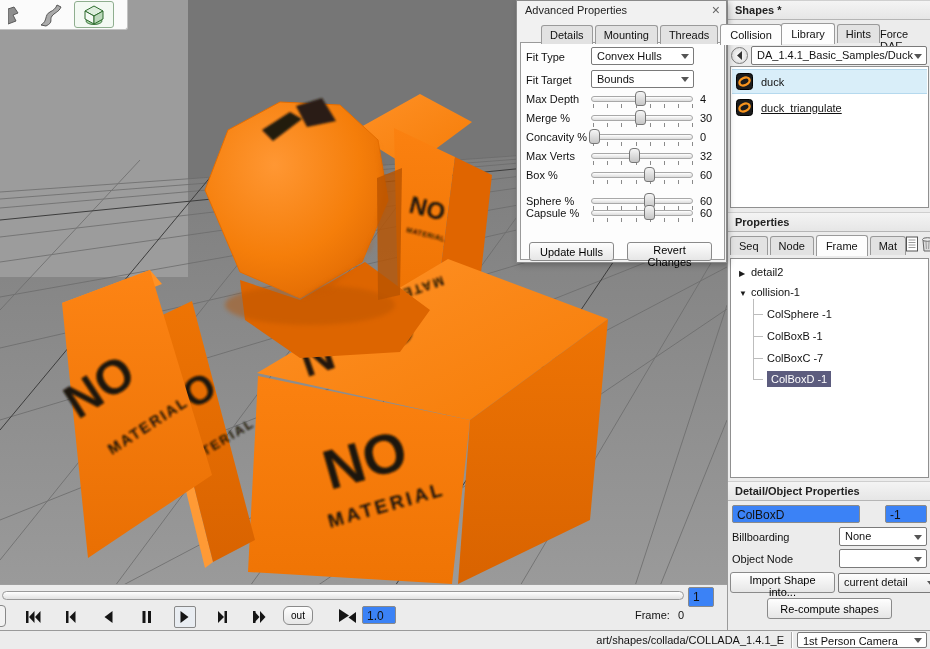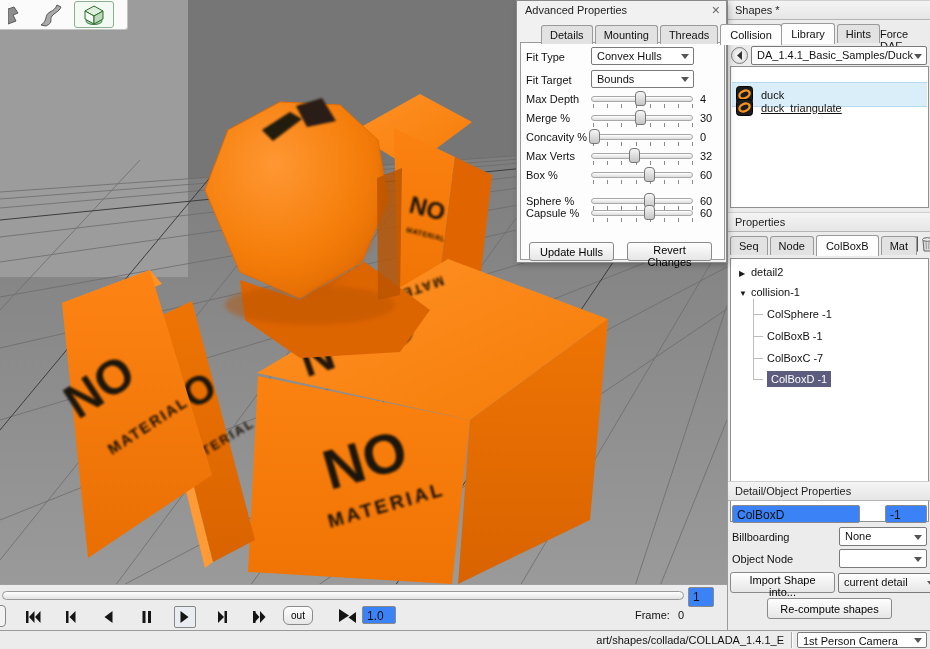--- a/index.html
+++ b/index.html
@@ -25,24 +25,24 @@
   .dd{position:absolute;background:#fff;border:1px solid #7a7a7a;border-radius:2px;font-size:11px;padding:2px 16px 2px 5px;overflow:hidden;white-space:nowrap;}
   .chev{position:absolute;right:4px;top:50%;margin-top:-2px;width:0;height:0;border-left:4px solid transparent;border-right:4px solid transparent;border-top:5px solid #555;}
   .slider-row{position:absolute;left:0;width:100%;height:18px;}
   .sl-track{position:absolute;left:70px;top:5px;width:102px;height:6px;background:linear-gradient(#ffffff,#dcdcdc);border:1px solid #a8a8a8;border-radius:4px;}
   .sl-ticks{position:absolute;left:72px;top:13px;width:100px;height:4px;background:repeating-linear-gradient(to right,#8a8a8a 0,#8a8a8a 1px,transparent 1px,transparent 14.2%);}
   .sl-handle{position:absolute;top:0;width:11px;height:15px;background:linear-gradient(#f6f6f6,#c6c6c6);border:1px solid #777;border-radius:4px 4px 3px 3px;}
   .sl-val{position:absolute;left:179px;top:2px;font-size:11px;}
   .btn{background:linear-gradient(#fefefe,#e6e6e6);border:1px solid #8a8a8a;border-radius:3px;font-size:11px;text-align:center;}
   
   #rightcol{position:absolute;left:727px;top:0;width:203px;height:630px;background:#ececec;border-left:1px solid #9a9a9a;}
-  .panel-hdr{position:absolute;left:0;width:100%;height:20px;background:linear-gradient(#f4f4f4,#e6e6e6);border-bottom:1px solid #b5b5b5;border-top:1px solid #cfcfcf;line-height:19px;padding-left:7px;font-size:11px;color:#222;}
+  .panel-hdr{position:absolute;left:0;width:100%;height:20px;background:linear-gradient(#f4f4f4,#e6e6e6);border-bottom:1px solid #b5b5b5;border-top:1px solid #cfcfcf;line-height:19px;padding-left:7px;font-size:11px;color:#222;font-weight:bold;}
   .whitebox{position:absolute;background:#fff;border:1px solid #909090;}
   .listrow{position:absolute;left:1px;width:195px;height:25px;display:flex;align-items:center;gap:8px;padding-left:4px;}
-  .listrow.sel{background:#d9eef9;border-top:1px solid #b5d9ee;border-bottom:1px solid #b5d9ee;margin-top:13px;}
+  .listrow.sel{background:#d9eef9;border-top:1px solid #b5d9ee;border-bottom:1px solid #b5d9ee;}
   .checkbox{position:absolute;width:13px;height:13px;background:#fff;border:1px solid #7d7d7d;border-radius:2px;font-size:11px;font-weight:bold;line-height:11px;text-align:center;color:#333;}
   .treerow{position:absolute;height:19px;line-height:19px;font-size:11px;white-space:nowrap;}
   .tr-arrow{display:inline-block;width:12px;font-size:8px;color:#1a1a1a;}
   .tr-label.sel{background:#5c5c7e;color:#fff;padding:2px 4px;}
   .inputbox{position:absolute;background:#3b82f6;border:1px solid #8a8a8a;border-radius:2px;font-size:12px;padding:2px 4px;overflow:hidden;white-space:nowrap;}
   .sm-label{position:absolute;font-size:11px;}
   
   #timeline{position:absolute;left:0;top:584px;width:727px;height:46px;background:#ececec;border-top:1px solid #9f9f9f;}
   #tl-track{position:absolute;left:2px;top:6px;width:682px;height:9px;background:linear-gradient(#ffffff,#e2e2e2);border:1px solid #9a9a9a;border-radius:5px;}
   #tl-endframe{position:absolute;left:688px;top:2px;width:26px;height:20px;}
@@ -319,21 +319,21 @@
             </svg>
             <span>duck_triangulate</span>
           </div>
         </div>
     </div>
 
     <div class="panel-hdr" style="top:212px">Properties</div>
     <div id="props-tabs" class="tabrow" style="left:2px;top:234px">
         <div class="tab">Seq</div>
         <div class="tab">Node</div>
-        <div class="tab active">ColBoxB</div>
+        <div class="tab active">Frame</div>
         <div class="tab">Mat</div>
       </div>
     <div style="position:absolute;left:156px;top:236px">
       <svg width="16" height="16">
           <rect x="1" y="1" width="14" height="14" rx="1" fill="#2b2b35" stroke="#111"></rect>
           <rect x="4" y="1.5" width="8" height="5" fill="#e8e8e8"></rect>
           <rect x="8.5" y="2.2" width="2.2" height="3.4" fill="#2b2b35"></rect>
           <rect x="3.5" y="8.5" width="9" height="6" fill="#f2f2f2"></rect>
           <line x1="5" y1="10.5" x2="11" y2="10.5" stroke="#999"></line>
           <line x1="5" y1="12.5" x2="11" y2="12.5" stroke="#999"></line>
@@ -349,21 +349,21 @@
         </svg>
     </div>
     <div style="position:absolute;left:193px;top:236px">
       <svg width="13" height="16">
           <path d="M2,4 L3,15 L10,15 L11,4" fill="#dcdcdc" stroke="#666"></path>
           <ellipse cx="6.5" cy="3.5" rx="5" ry="1.8" fill="#ededed" stroke="#666"></ellipse>
           <line x1="5" y1="6" x2="5.4" y2="13" stroke="#999"></line>
           <line x1="8" y1="6" x2="7.6" y2="13" stroke="#999"></line>
         </svg>
     </div>
-    <div class="whitebox" style="left:2px;top:258px;width:199px;height:264px">
+    <div class="whitebox" style="left:2px;top:258px;width:199px;height:220px">
       <div id="tree">
           <div style="position: absolute; left: 22px; top: 40px; width: 1px; height: 80px; background: rgb(189, 189, 189);"></div>
           <div class="treerow" style="top: 4px; left: 8px;"><span class="tr-arrow">▶</span><span class="tr-label">detail2</span></div>
           <div class="treerow" style="top: 24px; left: 8px;"><span class="tr-arrow">▼</span><span class="tr-label">collision-1</span></div>
           <div class="treerow" style="top: 46px; left: 22px;"><span style="position: absolute; left: 0px; top: 9px; width: 10px; height: 1px; background: rgb(189, 189, 189);"></span><span class="tr-arrow" style="width: 14px;"></span><span class="tr-label">ColSphere -1</span></div>
           <div class="treerow" style="top: 68px; left: 22px;"><span style="position: absolute; left: 0px; top: 9px; width: 10px; height: 1px; background: rgb(189, 189, 189);"></span><span class="tr-arrow" style="width: 14px;"></span><span class="tr-label">ColBoxB -1</span></div>
           <div class="treerow" style="top: 90px; left: 22px;"><span style="position: absolute; left: 0px; top: 9px; width: 10px; height: 1px; background: rgb(189, 189, 189);"></span><span class="tr-arrow" style="width: 14px;"></span><span class="tr-label">ColBoxC -7</span></div>
           <div class="treerow" style="top: 111px; left: 22px;"><span style="position: absolute; left: 0px; top: 9px; width: 10px; height: 1px; background: rgb(189, 189, 189);"></span><span class="tr-arrow" style="width: 14px;"></span><span class="tr-label sel">ColBoxD -1</span></div>
         </div>
     </div>

